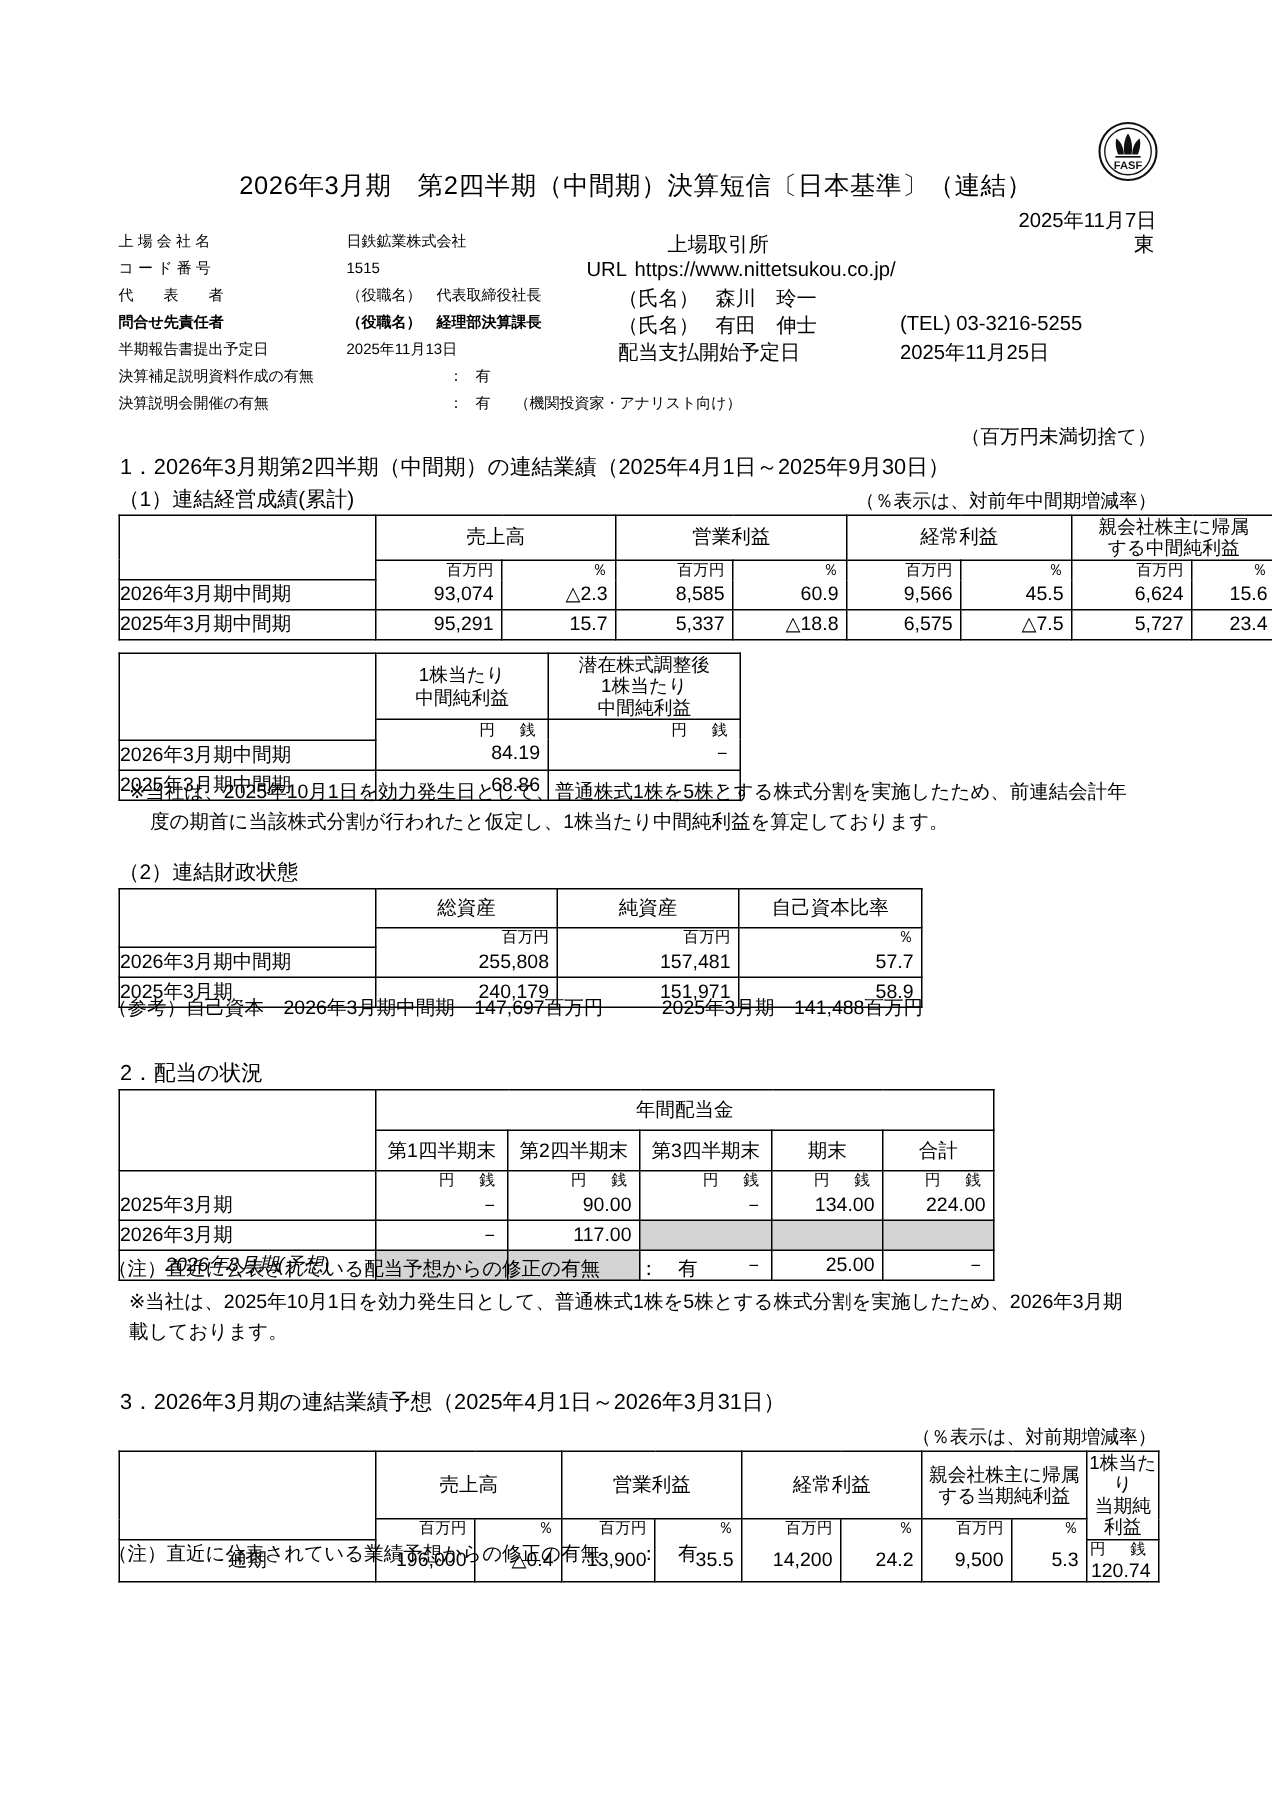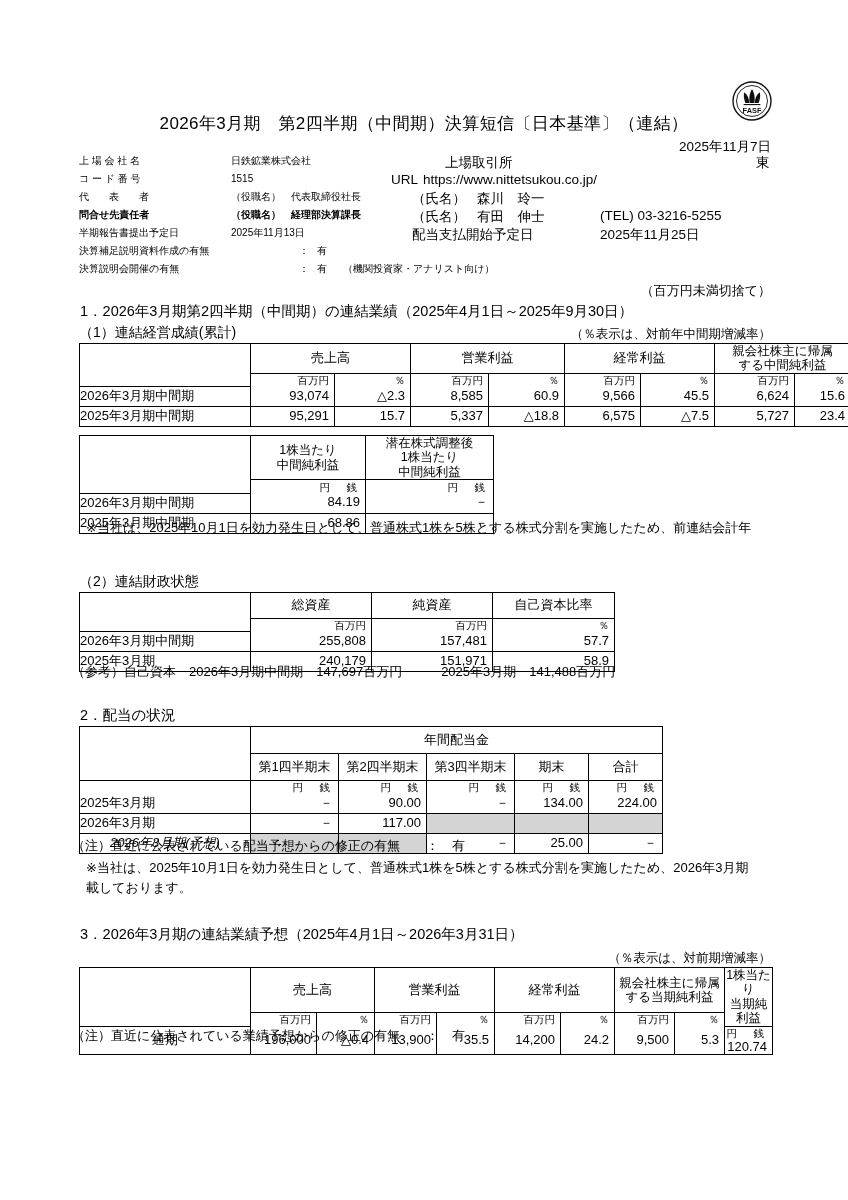--- a/index.html
+++ b/index.html
@@ -307,20 +307,21 @@
     <tr>
       <td class="rowlbl noborder-top" style="height:19px;">2025年3月期中間期</td>
       <td class="rgt noborder-top">68.86</td>
       <td class="rgt noborder-top">－</td>
     </tr>
   </tbody>
     </table>
 
   <div class="fnote-wrap" style="top:518px; left:86px;">
     <span class="ln">※当社は、2025年10月1日を効力発生日として、普通株式1株を5株とする株式分割を実施したため、前連結会計年</span>
+    <span class="ln indent1">度の期首に当該株式分割が行われたと仮定し、1株当たり中間純利益を算定しております。</span>
   </div>
 
   <div class="sub-head" style="top:573px;">（2）連結財政状態</div>
 
   <table class="fin" style="top:592px; left:79px; width:535px;">
     <colgroup>
         <col style="width:171px">
         <col style="width:121px">
         <col style="width:121px">
         <col style="width:122px">

